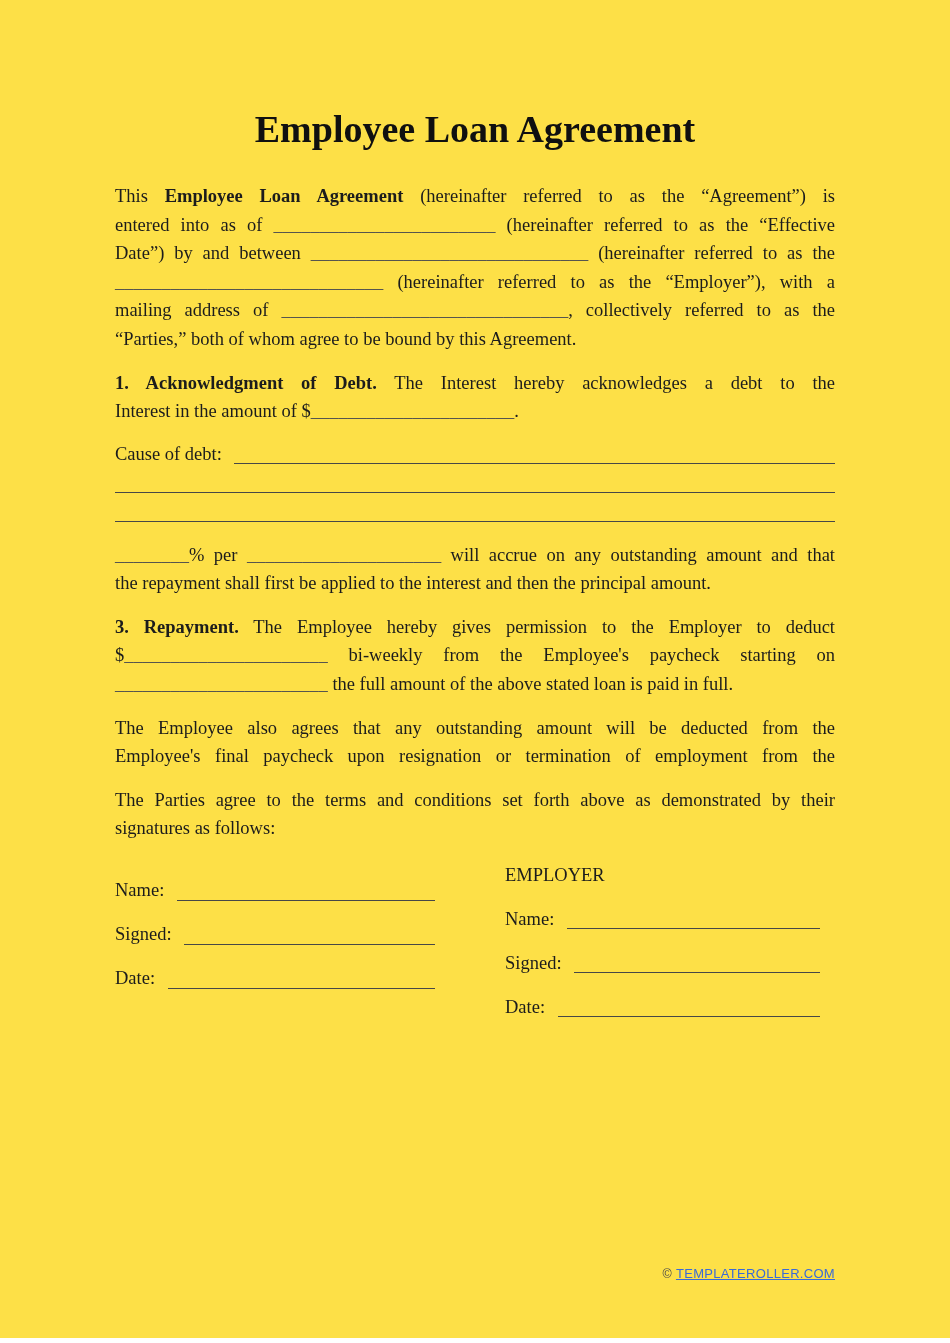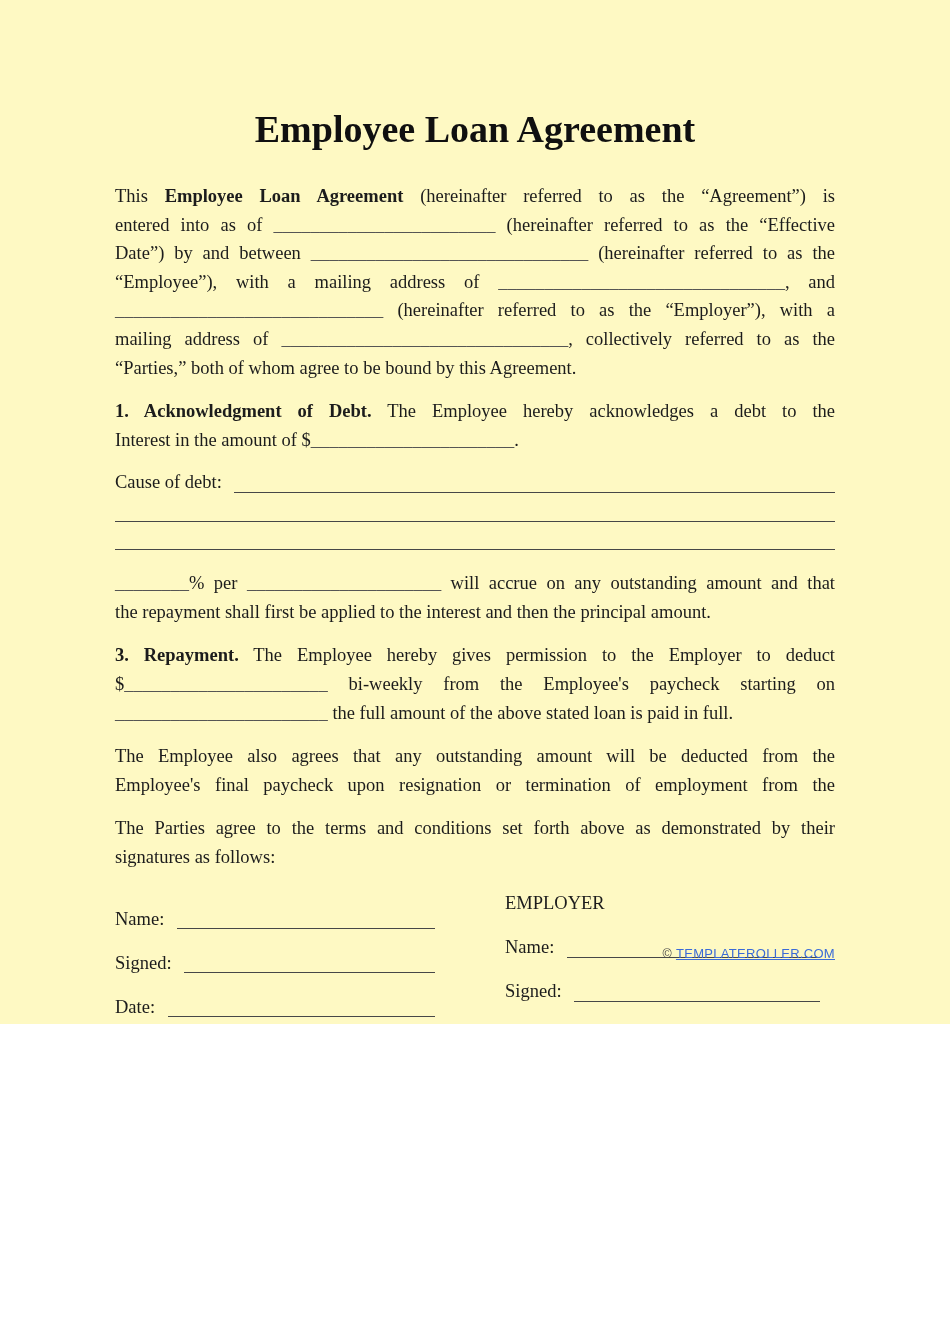--- a/index.html
+++ b/index.html
@@ -1,19 +1,19 @@
 <!DOCTYPE html>
 <html><head>
 <meta charset="utf-8">
 <style>
   html,body{margin:0;padding:0;background:#ffffff;}
   .page{
     position:relative;
-    width:950px;height:1024px;
-    background:#fef9c3;
+    width:950px;height:1338px;
+    background:#fde047;
     font-family:"Liberation Serif","DejaVu Serif",serif;
     color:#1c1c1c;
     overflow:hidden;
   }
   .title{
     margin:0 0 30px 0;
     padding-top:106px;
     text-align:center;
     font-size:38px;
     line-height:46px;
@@ -48,46 +48,45 @@
   .sigrow{display:flex;height:28.6px;margin-top:15.4px;}
   .sigrow .lbl{white-space:pre;}
   .sigrow .fill{
     flex:1;
     border-bottom:1.6px solid #474747;
     margin:0 0 4px 8px;
   }
   .footer{
     position:absolute;
     right:115px;
-    bottom:63px;
+    bottom:57px;
     font-family:"Liberation Sans","DejaVu Sans",sans-serif;
     font-size:13px;
     letter-spacing:.3px;
     white-space:nowrap;
   }
   .footer .copyright{color:#4a4a4a;margin-right:4px;font-size:12.5px;}
   .footer a{color:#3a6bd7;text-decoration:underline;cursor:pointer;}
 </style>
 </head>
 <body>
 
 <div class="page">
   <h1 class="title">Employee Loan Agreement</h1>
   <div class="docbody">
       <div class="para">
         <div class="line"><span>This </span><span class="b">Employee Loan Agreement</span><span> (hereinafter referred to as the “Agreement”) is</span></div>
         <div class="line"><span>entered into as of </span><span class=" blank">________________________</span><span> (hereinafter referred to as the “Effective</span></div>
         <div class="line"><span>Date”) by and between </span><span class=" blank">______________________________</span><span> (hereinafter referred to as the</span></div>
-        <div class="line"><span>“Employee”), with a mailing address of </span><span class=" blank">_______________________________</span><span>, and</span></div>
         <div class="line"><span class=" blank">_____________________________</span><span> (hereinafter referred to as the “Employer”), with a</span></div>
         <div class="line"><span>mailing address of </span><span class=" blank">_______________________________</span><span>, collectively referred to as the</span></div>
         <div class="line last"><span>“Parties,” both of whom agree to be bound by this Agreement.</span></div>
       </div>
       <div class="para">
-        <div class="line"><span class="b">1. Acknowledgment of Debt.</span><span> The Employee hereby acknowledges a debt to the</span></div>
+        <div class="line"><span class="b">1. Acknowledgment of Debt.</span><span> The Interest hereby acknowledges a debt to the</span></div>
         <div class="line last"><span>Interest in the amount of $</span><span class=" blank">______________________</span><span>.</span></div>
       </div>
       <div class="row mt">
         <span class="lbl">Cause of debt: </span>
         <span class="fill"></span>
       </div>
       <div class="row nolabel">
         <span class="fill"></span>
       </div>
       <div class="row nolabel">

